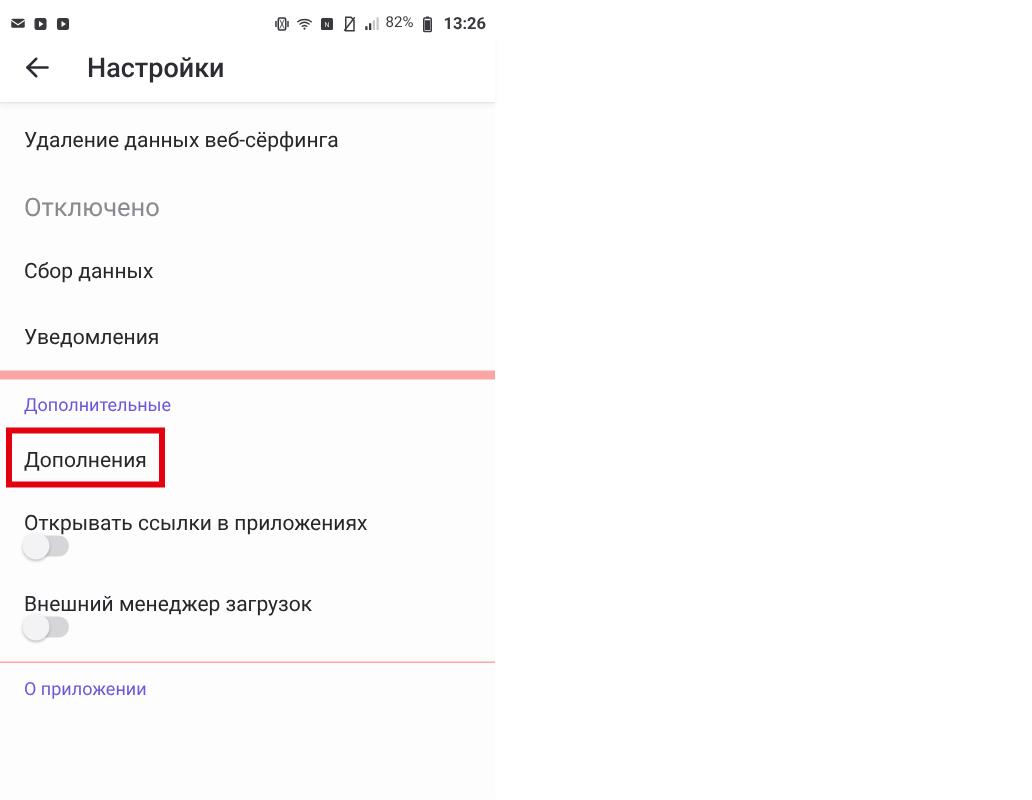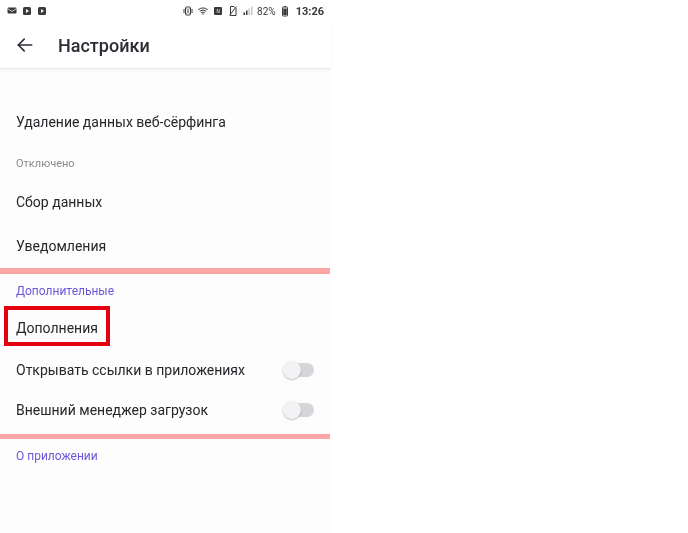--- a/index.html
+++ b/index.html
@@ -18,21 +18,21 @@
     background: #fdfdfd;
     position: relative;
     box-sizing: border-box;
     color: #1b1b1f;
   }
   
   .statusbar {
     height: 22px;
     background: #ffffff;
     display: flex;
-    align-items: center;
+    align-items: flex-end;
     font-size: 11px;
     color: #3a3a3e;
     padding: 0 6px;
     box-sizing: border-box;
   }
   .sb-left { display: flex; align-items: center; gap: 3px; }
   .sb-right { margin-left: auto; display: flex; align-items: center; gap: 3px; }
   .sb-ico { width: 12px; height: 12px; display: inline-block; }
   .sb-ico svg { width: 100%; height: 100%; display: block; }
   .sb-time { font-weight: 700; margin-left: 2px; }
@@ -50,47 +50,47 @@
   }
   .back-btn { width: 22px; height: 22px; display: flex; align-items: center; justify-content: center; }
   .back-btn svg { width: 20px; height: 20px; stroke: #2c2c34; }
   .header-title {
     font-size: 18px;
     font-weight: 500;
     color: #2c2c34;
     margin-left: 22px;
   }
   
-  .list { padding-top: 4px; margin-top: 28px; }
+  .list { padding-top: 4px; }
   .row {
     padding: 14px 16px 14px 16px;
     font-size: 14px;
     color: #26262b;
     position: relative;
   }
   .row.sub { padding-top: 10px; padding-bottom: 10px; }
   .row .secondary {
     display: block;
-    font-size: 11px;
+    font-size: 17px;
     color: #8a8a90;
     margin-top: 3px;
   }
   .section-head {
     padding: 10px 16px 8px 16px;
     font-size: 12px;
     color: #6b57d9;
     border-top: 6px solid #fca5a5;
   }
-  .section-head.about { border-top: 5px solid #fca5a5; margin-top: 4px; }
+  .section-head.about { border-top: 1px solid #fca5a5; margin-top: 4px; }
   .toggle-row {
     display: flex;
-    align-items: center;
     padding: 12px 16px;
     font-size: 14px;
     color: #26262b;
+    flex-direction: column;
   }
   .toggle-row .label { flex: 1 1 auto; padding-right: 8px; }
   .switch {
     width: 30px;
     height: 14px;
     background: #d6d6da;
     border-radius: 8px;
     position: relative;
     flex: 0 0 auto;
   }

